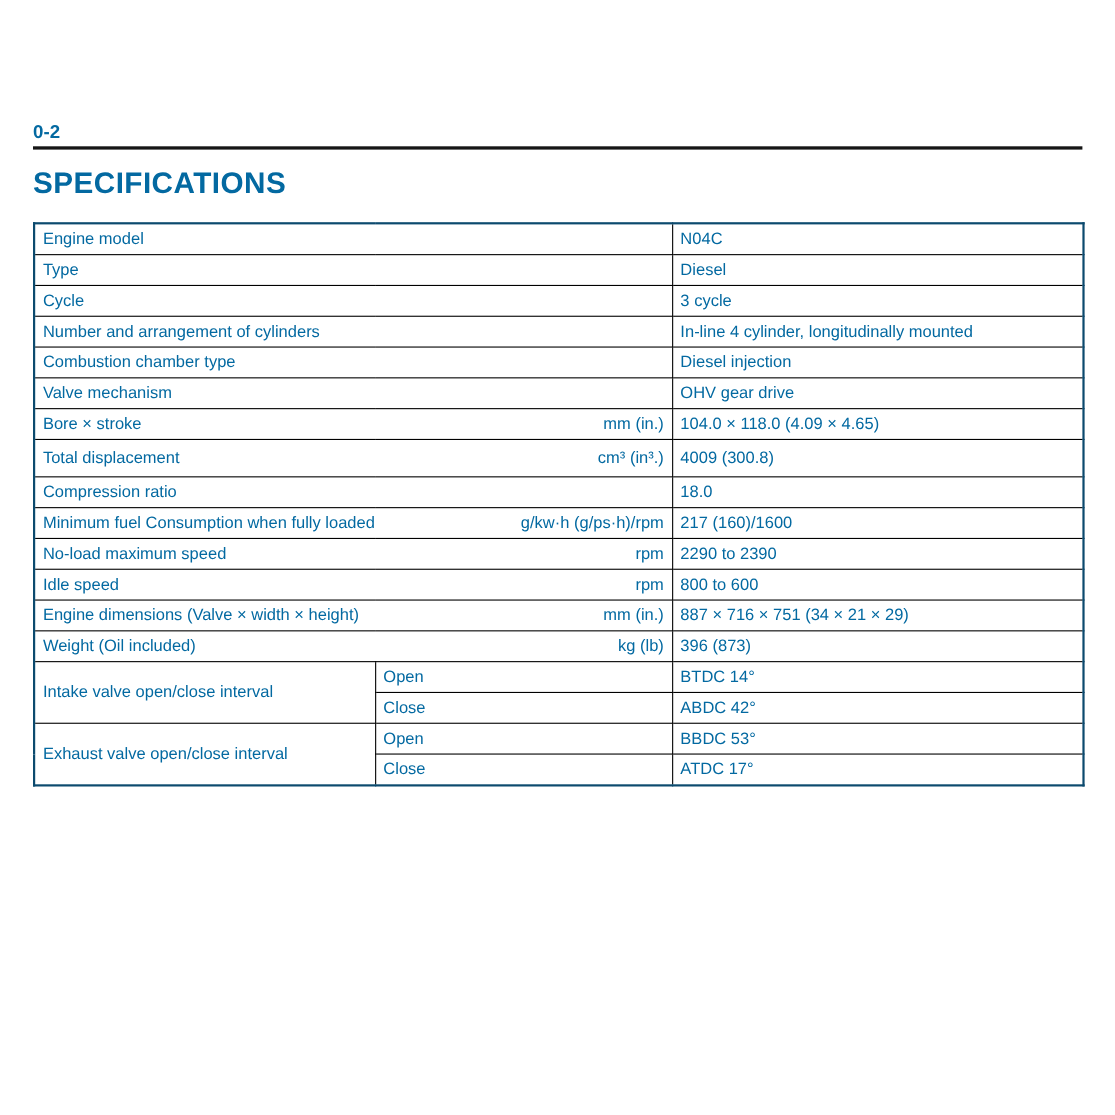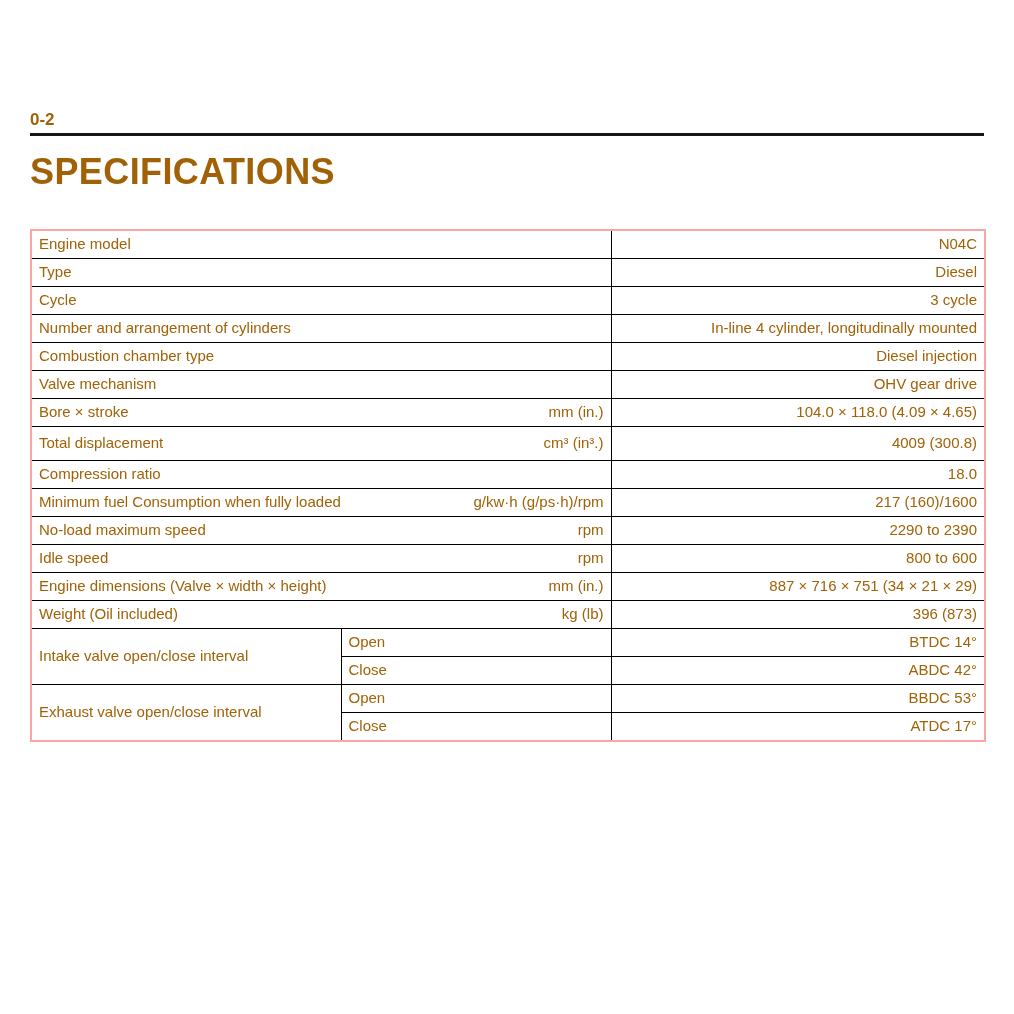--- a/index.html
+++ b/index.html
@@ -1,41 +1,41 @@
 <!DOCTYPE html>
 <html><head>
 <meta charset="utf-8">
 <style>
   html, body { margin: 0; padding: 0; background: #ffffff; }
   .page {
     width: 1014px; height: 1014px; box-sizing: border-box;
     padding: 0 30px; background: #ffffff; overflow: hidden;
-    font-family: "Liberation Sans", sans-serif; color: #a16207;
+    font-family: "Liberation Sans", sans-serif; color: #0369a1;
   }
   .page-number {
     padding-top: 110px; font-size: 17px; font-weight: bold; line-height: 1.2;
   }
   .rule { height: 3px; background: #161616; margin-top: 3px; }
   .title {
-    margin: 15px 0 0 0; font-size: 36px; font-weight: bold;
+    margin: 15px 0 0 0; font-size: 27px; font-weight: bold;
     letter-spacing: 0.4px; line-height: 1.15;
   }
   table.spec {
     border-collapse: collapse; table-layout: fixed;
-    width: 954px; margin-top: 36px;
+    width: 954px; margin-top: 20px;
     font-size: 15px; line-height: 1.2;
-    border: 2px solid #fca5a5;
+    border: 2px solid #0c4a6e;
   }
   table.spec td {
     border: 1px solid #000; padding: 0 7px; height: 27px;
     overflow: hidden; white-space: nowrap;
   }
   tr.tall td { height: 33px; }
   .lu { display: flex; justify-content: space-between; align-items: baseline; gap: 10px; }
-  .vc { text-align: right; }
+  .vc { text-align: left; }
   .gl { vertical-align: middle; }
 </style>
 </head>
 <body>
 
 <div class="page">
 
   <div class="page-number">0-2</div>
   <div class="rule"></div>
   <h1 class="title">SPECIFICATIONS</h1>

